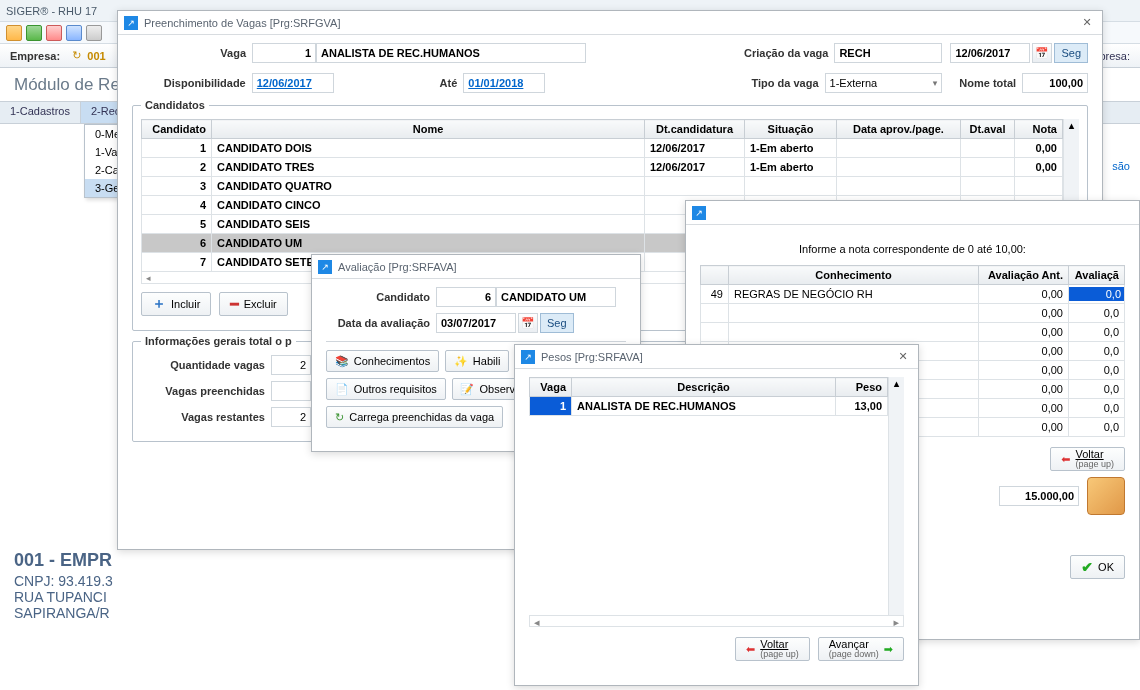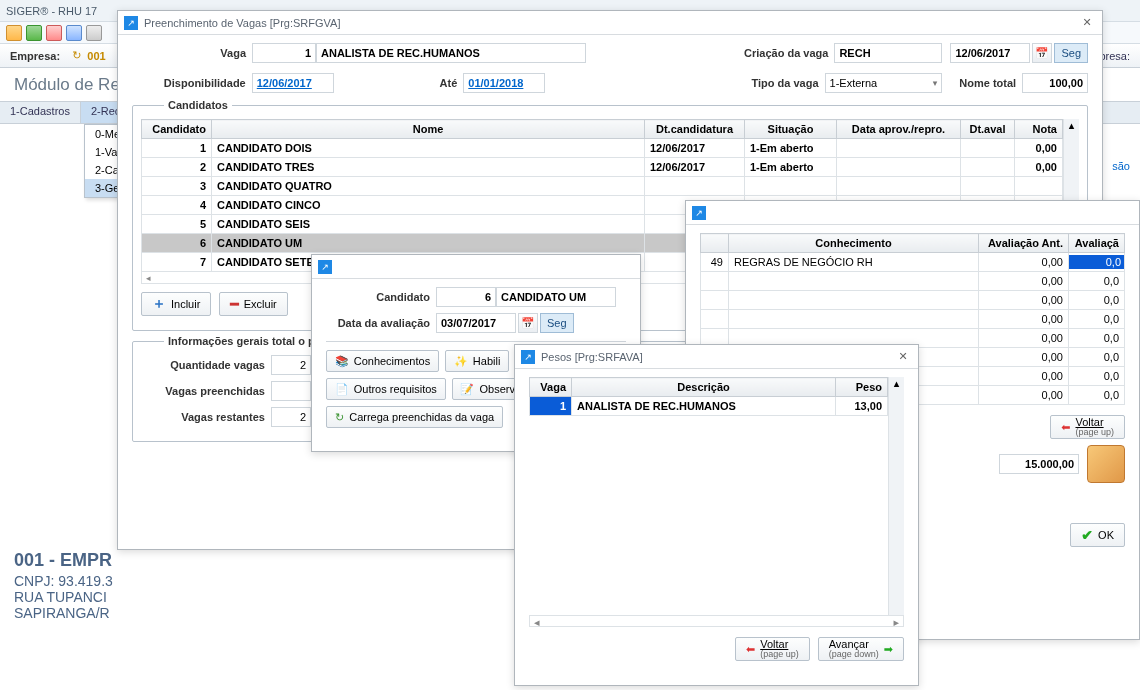--- a/index.html
+++ b/index.html
@@ -12,21 +12,21 @@
   .content { padding: 8px 14px; }
   .row { display: flex; align-items: center; margin-bottom: 6px; }
   .lbl { text-align: right; padding-right: 6px; font-weight: bold; color: #333; }
   .fld { border: 1px solid #cfd6dc; background: #fff; height: 20px; padding: 1px 4px; display: inline-flex; align-items: center; }
   .fld.bold { font-weight: bold; }
   .fld.link { color: #0066cc; text-decoration: underline; font-weight: bold; }
   .fld.num { justify-content: flex-end; }
   .datebtn { width: 20px; height: 20px; border: 1px solid #cfd6dc; background: linear-gradient(#fefefe,#eaeef2); display: inline-flex; align-items: center; justify-content: center; cursor: pointer; margin-left: 2px; }
   .segbtn { height: 20px; border: 1px solid #9fbcd6; background: #dcebf7; padding: 0 6px; display: inline-flex; align-items: center; cursor: pointer; margin-left: 2px; color: #1a4d80; }
   fieldset { border: 1px solid #b8c2cc; border-radius: 2px; margin: 4px 0; padding: 8px; }
-  legend { font-weight: bold; color: #333; padding: 0 4px; margin-left: 23px; }
+  legend { font-weight: bold; color: #333; padding: 0 4px; }
   table.grid { border-collapse: collapse; width: 100%; }
   table.grid th { background: linear-gradient(#f9fafb,#e8ecef); border: 1px solid #c8ced4; padding: 3px 5px; text-align: center; font-weight: bold; }
   table.grid td { border: 1px solid #dde2e6; padding: 3px 5px; background: #fff; }
   table.grid tr.sel td { background: #c8c8c8; }
   table.grid td.num, table.grid th.num { text-align: right; }
   .btn { display: inline-flex; align-items: center; height: 24px; padding: 0 10px; border: 1px solid #b8c2cc; background: linear-gradient(#fdfefe,#eef1f4); cursor: pointer; gap: 5px; border-radius: 2px; }
   .btn.small { height: 22px; padding: 0 8px; }
   .plus { color: #2a72c4; font-weight: bold; font-size: 14px; }
   .minus { color: #c33; font-weight: bold; font-size: 14px; }
   .arrow-l { color: #d33; }
@@ -130,21 +130,21 @@
       <legend>Candidatos</legend>
       <div class="gridwrap">
         <div class="gridbody">
           <table class="grid">
             <tbody>
                 <tr>
               <th class="num" style="width:70px">Candidato</th>
               <th>Nome</th>
               <th style="width:100px">Dt.candidatura</th>
               <th style="width:92px">Situação</th>
-              <th style="width:124px">Data aprov./repro.</th>
+              <th style="width:124px">Data aprov./page.</th>
               <th style="width:54px">Dt.aval</th>
               <th class="num" style="width:48px">Nota</th>
             </tr>
             </tbody>
               <tbody id="candidatos-body">
                 <tr>
                   <td class="num"><b>1</b></td>
                   <td><b>CANDIDATO DOIS</b></td>
                   <td><b>12/06/2017</b></td>
                   <td><b>1-Em aberto</b></td>
@@ -248,20 +248,21 @@
       </div>
     </fieldset>
   </div>
 </div>
 
 <div class="win" style="left:685px;top:200px;width:455px;height:440px">
   <div class="titlebar">
     <span class="icon">↗</span>
   </div>
   <div class="content">
+    <div style="text-align:center;margin:10px 0">Informe a nota correspondente de 0 até 10,00:</div>
     <table class="grid">
       <tbody>
           <tr>
         <th style="width:28px"></th>
         <th>Conhecimento</th>
         <th class="num" style="width:90px">Avaliação Ant.</th>
         <th class="num" style="width:56px">Avaliaçã</th>
       </tr>
       </tbody>
         <tbody id="conh-body">
@@ -335,20 +336,21 @@
           <span class="check">✔</span>
           <span>OK</span>
         </span>
     </div>
   </div>
 </div>
 
 <div class="win" style="left:311px;top:254px;width:330px;height:198px">
   <div class="titlebar">
     <span class="icon">↗</span>
+    <span class="title">Avaliação [Prg:SRFAVA]</span>
   </div>
   <div class="content">
     <div class="row">
       <span class="lbl" style="width:110px">Candidato</span>
       <span class="fld bold num" style="width:60px">6</span>
       <span class="fld bold" style="width:120px">CANDIDATO UM</span>
     </div>
     <div class="row">
       <span class="lbl" style="width:110px">Data da avaliação</span>
       <span class="fld bold" style="width:80px">03/07/2017</span>

